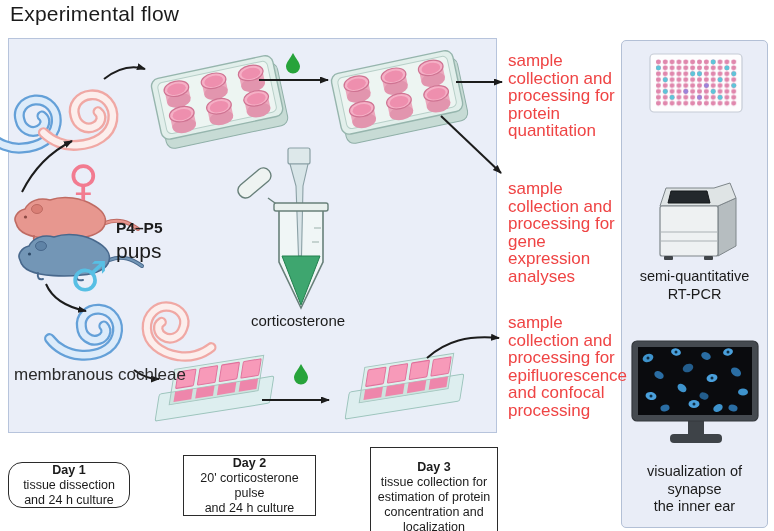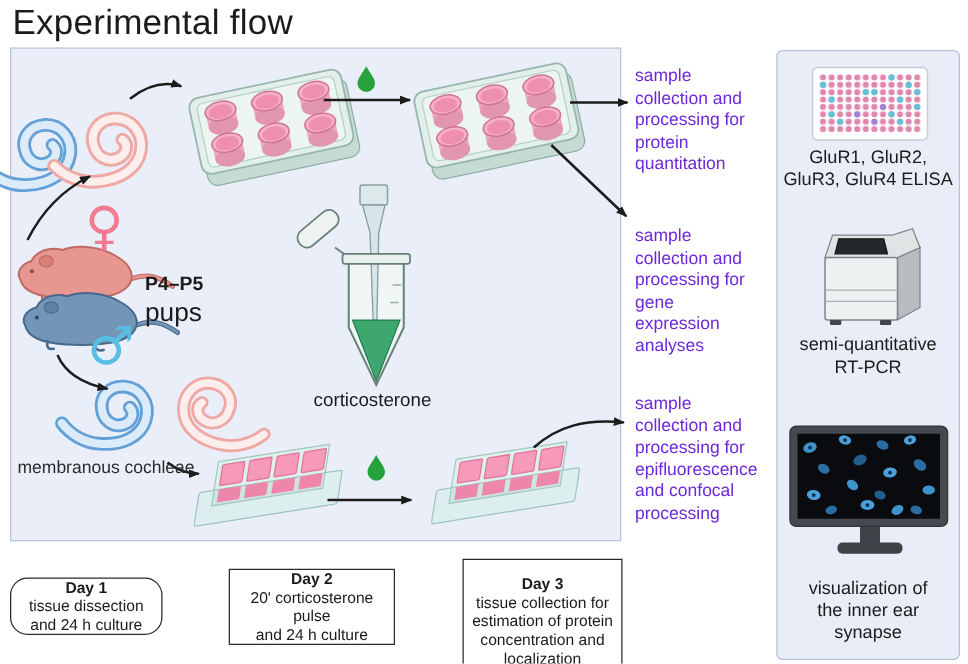--- a/index.html
+++ b/index.html
@@ -1,32 +1,32 @@
 <!DOCTYPE html>
 <html><head>
 <meta charset="utf-8">
 <style>
   html,body{margin:0;padding:0;background:#fff;}
   .canvas{position:relative;width:774px;height:531px;background:#ffffff;overflow:hidden;
           font-family:"Liberation Sans",sans-serif;color:#1b1b1b;}
-  .title{position:absolute;left:10px;top:2px;font-size:28px;font-weight:500;letter-spacing:.2px;}
+  .title{position:absolute;left:10px;top:2px;font-size:21px;font-weight:500;letter-spacing:.2px;}
   .main-panel{position:absolute;left:8px;top:38px;width:489px;height:395px;
               background:#eaeef8;border:1px solid #b7c4dc;box-sizing:border-box;}
   .right-panel{position:absolute;left:621px;top:40px;width:147px;height:488px;
                background:#e9edf7;border:1px solid #b3c0d6;border-radius:5px;box-sizing:border-box;}
   .art{position:absolute;left:0;top:0;z-index:2;pointer-events:none;}
   .txt{position:absolute;z-index:3;}
-  .outcome{font-size:14px;line-height:17.5px;color:#6d28d9;}
+  .outcome{font-size:17px;line-height:17.5px;color:#ef4444;}
   .outcome span{display:block;white-space:nowrap;}
   .sym{position:absolute;z-index:3;font-family:"DejaVu Sans",sans-serif;font-weight:bold;font-size:42px;line-height:1;}
   .sym.f{color:#f27b90;}
   .sym.m{color:#57bfe4;}
   .pups-age{position:absolute;left:116px;top:219px;font-size:15.5px;font-weight:bold;z-index:3;}
   .pups-word{position:absolute;left:116px;top:239px;font-size:21px;z-index:3;}
-  .cochleae{position:absolute;left:14px;top:365px;font-size:14px;color:#2a2a2a;z-index:3;}
+  .cochleae{position:absolute;left:14px;top:365px;font-size:17px;color:#2a2a2a;z-index:3;}
   .cort{position:absolute;left:240px;top:312px;width:116px;text-align:center;font-size:15px;z-index:3;}
   .rp-label{position:absolute;left:626px;width:137px;text-align:center;font-size:14.5px;line-height:17.5px;z-index:3;}
   .rp-label span{display:block;white-space:nowrap;}
   .day-box{position:absolute;background:#ffffff;border:1.3px solid #2b2b2b;box-sizing:border-box;
            text-align:center;font-size:12.5px;line-height:15px;z-index:3;
            display:flex;flex-direction:column;justify-content:center;}
   .day-box .db-title{font-weight:bold;display:block;}
   .day-box span{display:block;white-space:nowrap;}
 </style>
 </head>
@@ -63,32 +63,28 @@
   </div>
   <div class="txt outcome" style="left:508px;top:314px;">
     <span>sample</span>
     <span>collection and</span>
     <span>processing for</span>
     <span>epifluorescence</span>
     <span>and confocal</span>
     <span>processing</span>
   </div>
 
-  <div class="rp-label" style="top:118px;">
-    <span>GluR1, GluR2,</span>
-    <span>GluR3, GluR4 ELISA</span>
-  </div>
   <div class="rp-label" style="top:268px;">
     <span>semi-quantitative</span>
     <span>RT-PCR</span>
   </div>
   <div class="rp-label" style="top:463px;">
     <span>visualization of</span>
+    <span>synapse</span>
     <span>the inner ear</span>
-    <span>synapse</span>
   </div>
 
   <div class="day-box" style="left:8px;top:462px;width:122px;height:46px;border-radius:14px;">
     <span class="db-title">Day 1</span>
     <span>tissue dissection</span>
     <span>and 24 h culture</span>
   </div>
   <div class="day-box" style="left:183px;top:455px;width:133px;height:61px;">
     <span class="db-title">Day 2</span>
     <span>20' corticosterone</span>

